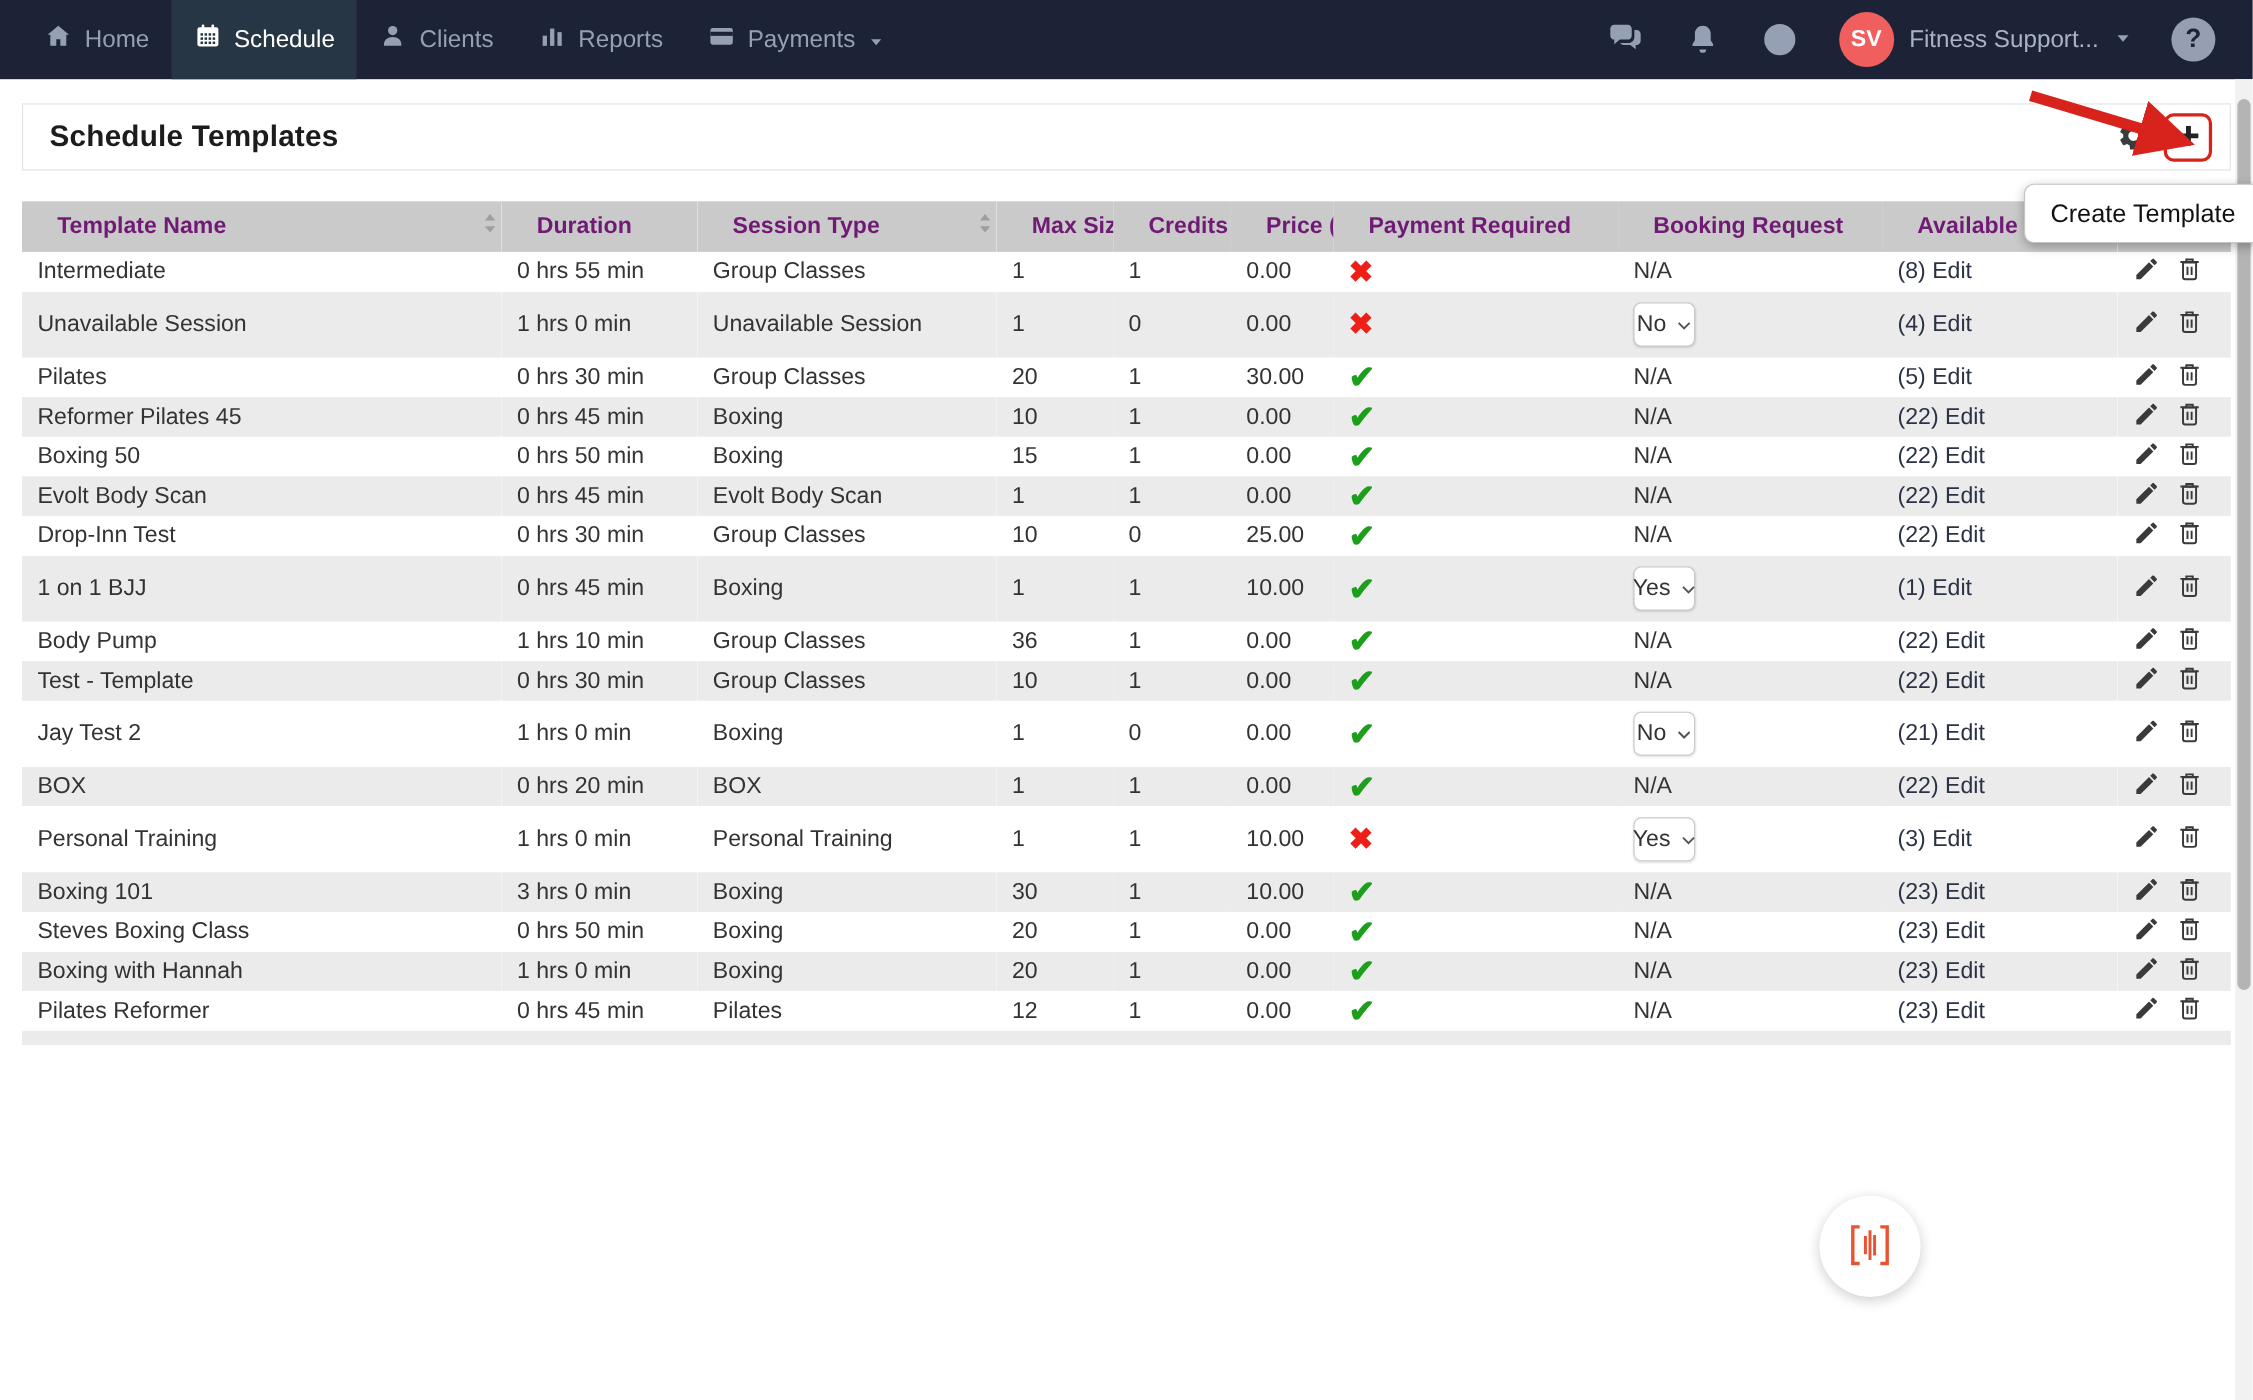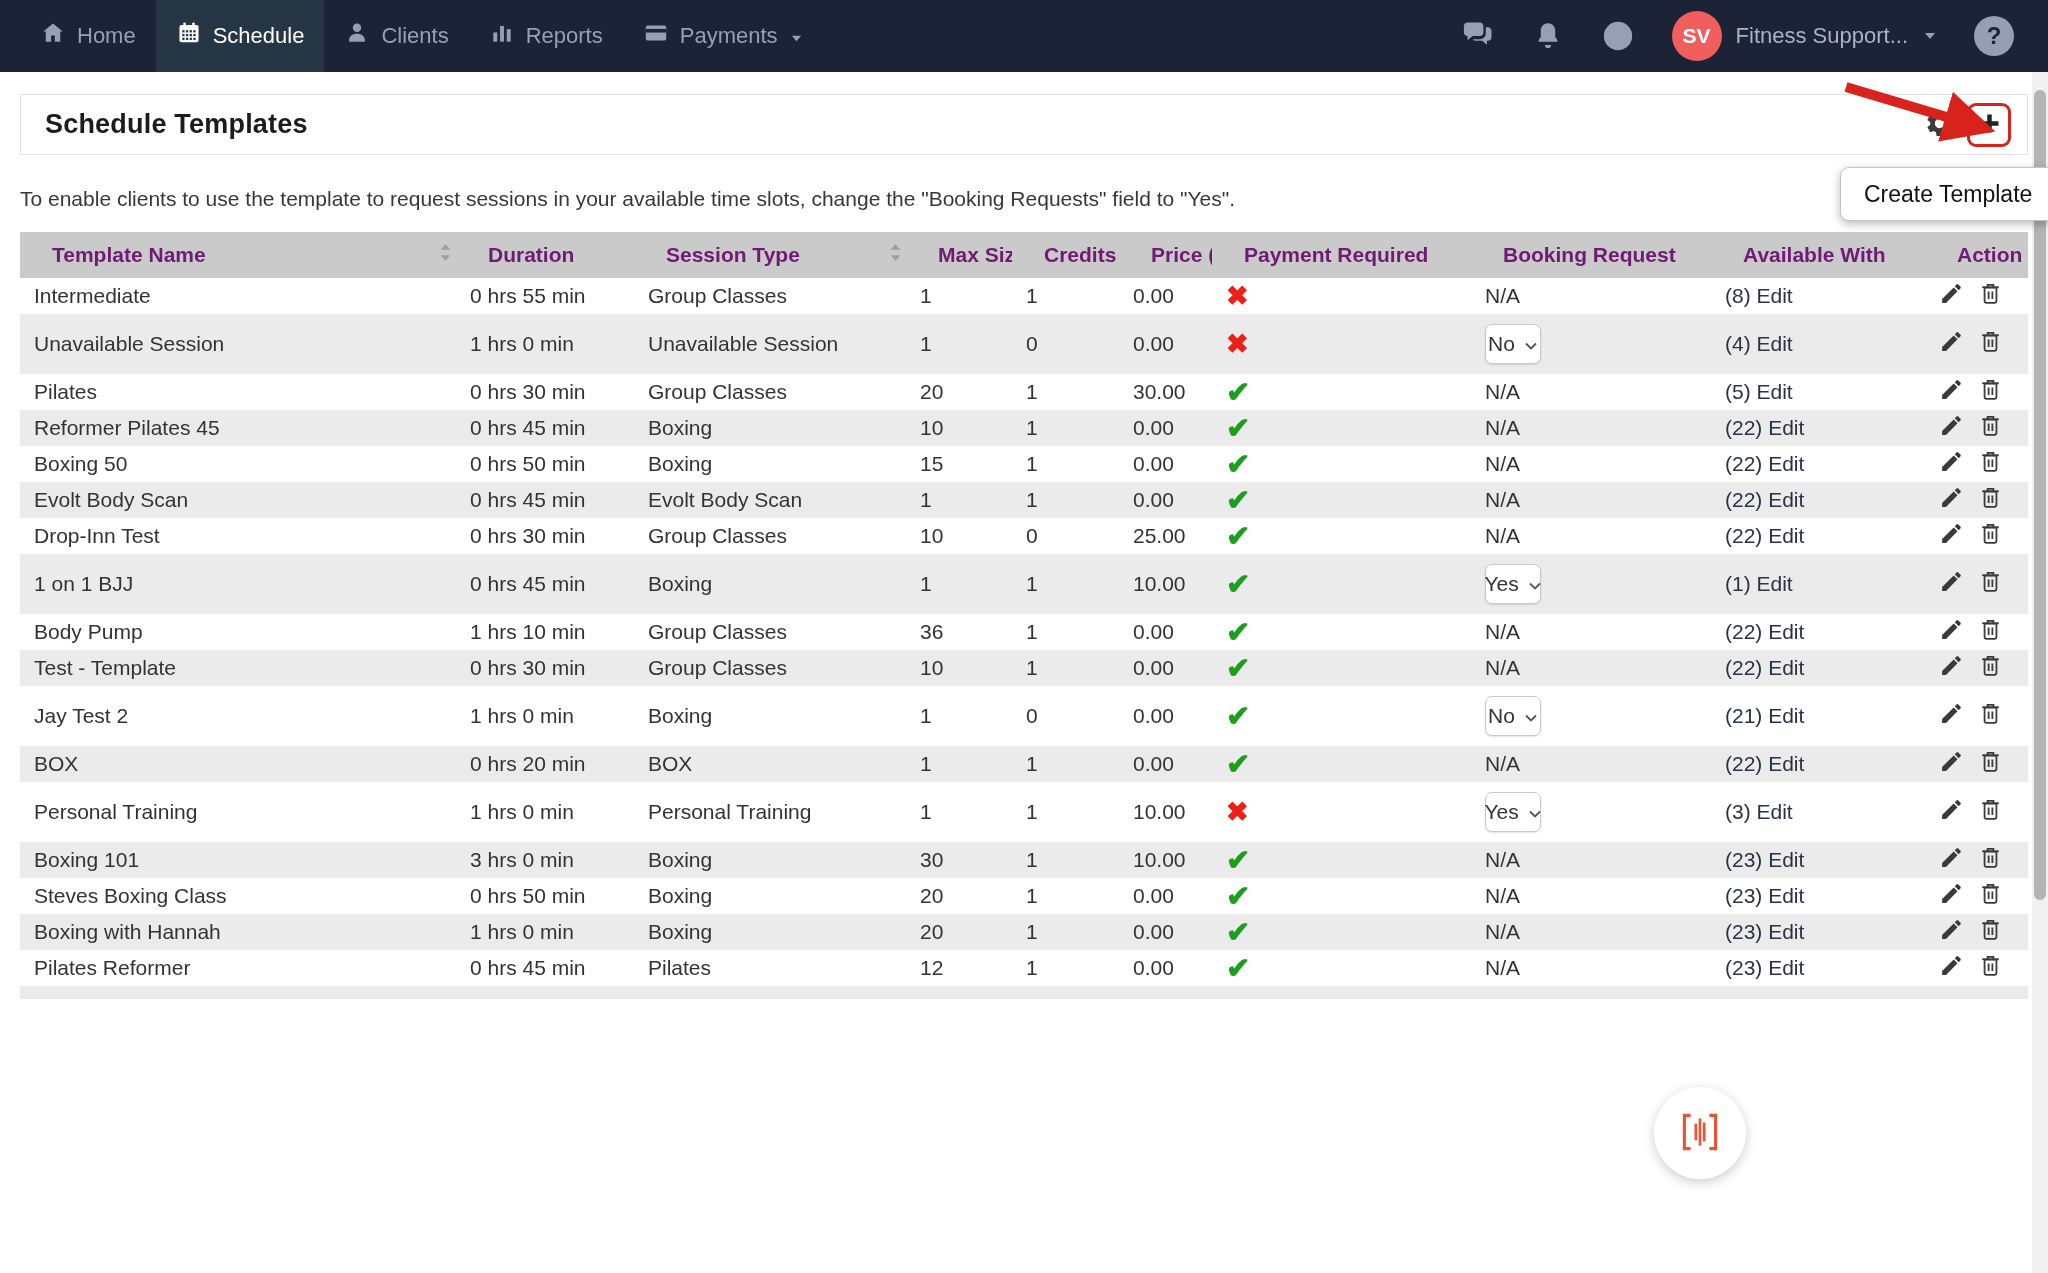--- a/index.html
+++ b/index.html
@@ -177,21 +177,20 @@
   <defs>
       <marker id="ah" markerWidth="5.2" markerHeight="5.2" refX="3.6" refY="2.6" orient="auto">
         <path d="M0,0 L5.2,2.6 L0,5.2 z" fill="#d8231d"></path>
       </marker>
     </defs>
   <line x1="8" y1="11" x2="142" y2="51" stroke="#d8231d" stroke-width="10" marker-end="url(#ah)"></line>
 </svg>
 <div class="tooltip">Create Template</div>
 
 <div class="desc">
-  <div>To enable clients to use the template to request sessions in your available time slots, change the "Booking Requests" field to "Yes".</div>
 </div>
 
 <div class="tbl-wrap">
   <table>
     <colgroup>
       <col style="width:436px">
         <col style="width:178px">
         <col style="width:272px">
         <col style="width:106px">
       <col style="width:107px">

